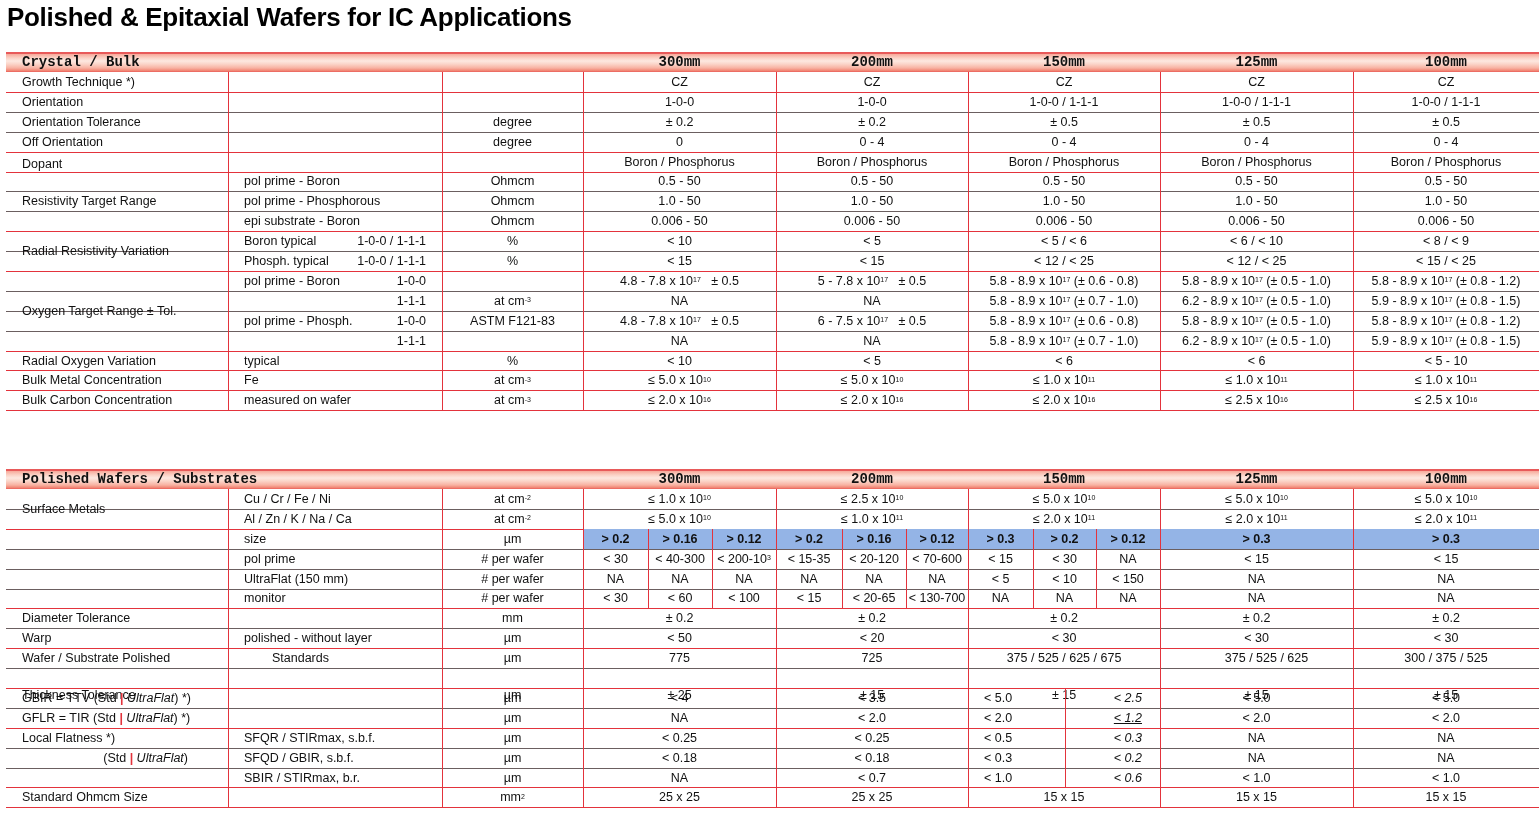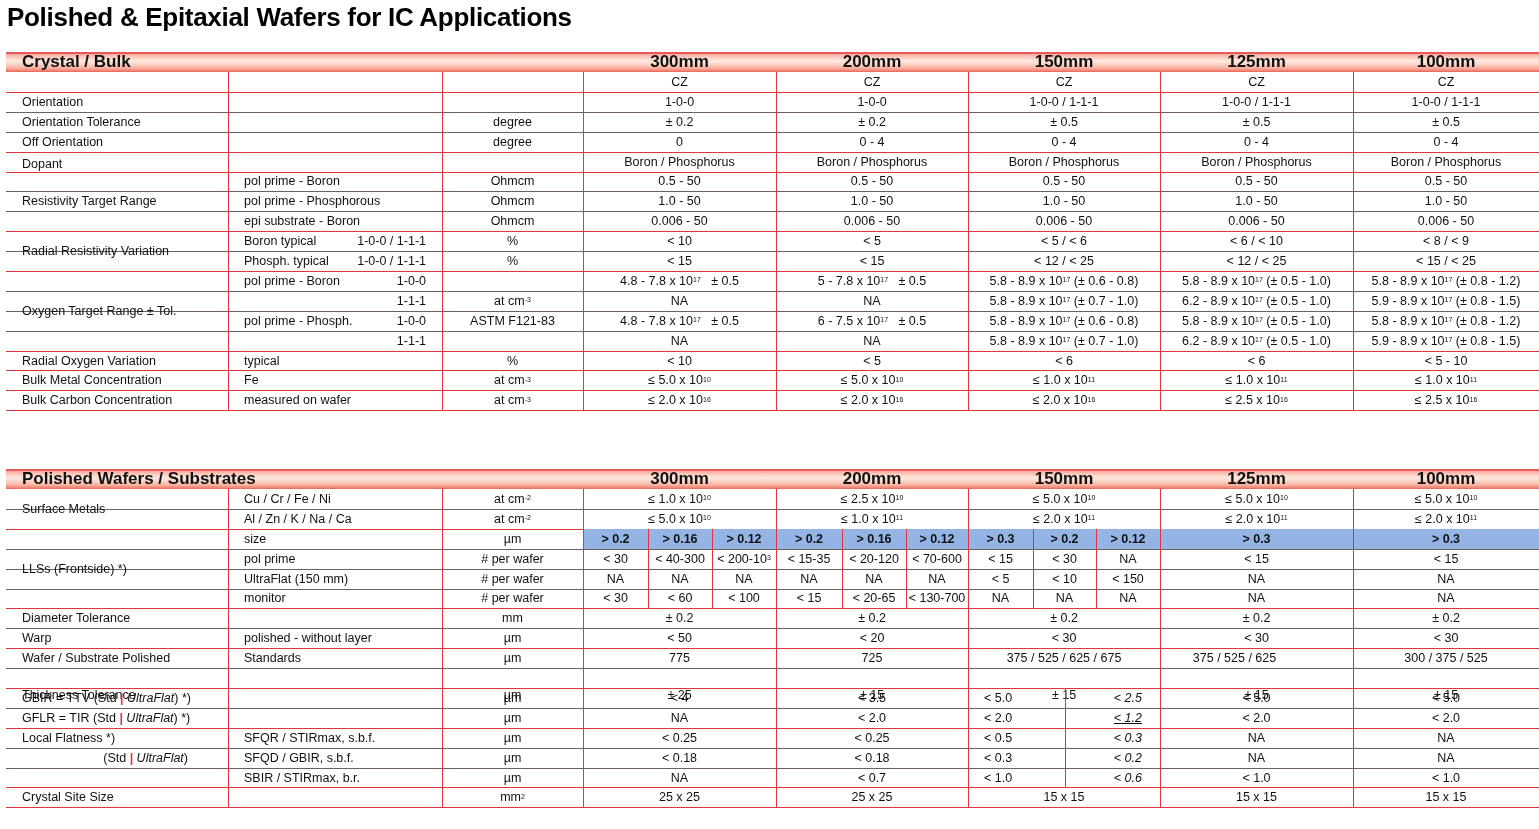--- a/index.html
+++ b/index.html
@@ -1,21 +1,21 @@
 <!DOCTYPE html>
 <html><head>
 <meta charset="utf-8">
 <style>
   html,body{margin:0;padding:0;background:#fff;}
   body{width:1539px;height:829px;position:relative;overflow:hidden;font-family:"Liberation Sans",sans-serif;color:#111;}
   .title{position:absolute;left:7px;top:2px;font-size:26px;font-weight:bold;letter-spacing:-0.3px;color:#000;}
   .section{position:absolute;left:6px;width:1533px;}
   .band{position:absolute;left:0;width:1533px;height:20px;
     background:linear-gradient(to bottom,#e85a5a 0px,#e85a5a 2px,#f7a99a 2px,#fbd2c6 6px,#fde8e0 9px,#fbd5c9 12px,#f8b2a2 16px,#f0806e 19px,#e85a5a 20px);}
-  .band .cell{font-weight:bold;font-size:17px;}
+  .band .cell{font-weight:bold;font-size:14px;font-family:Liberation Mono, monospace;}
   .row{position:absolute;left:0;width:1533px;}
   .cell{position:absolute;top:0;height:100%;display:flex;align-items:center;box-sizing:border-box;font-size:12.5px;white-space:nowrap;}
   .c{justify-content:center;}
   .l{justify-content:flex-start;padding-left:16px;}
   .r{justify-content:flex-end;padding-right:16px;}
   .vline{position:absolute;width:1px;background:#e3333c;}
   .hline{position:absolute;left:0;width:1533px;height:1px;}
   .red{background:#e3333c;}
   .grey{background:#6b5f60;}
   .blue{background:#94b4e6;font-weight:bold;}
@@ -59,20 +59,25 @@
         <div class="cell c" style="left: 962px; width: 192px;">
           <span style="white-space: pre;">CZ</span>
         </div>
         <div class="cell c" style="left: 1154px; width: 193px;">
           <span style="white-space: pre;">CZ</span>
         </div>
         <div class="cell c" style="left: 1347px; width: 186px;">
           <span style="white-space: pre;">CZ</span>
         </div>
       </div>
+      <div class="row" style="top: 20px; height: 19.9px;">
+        <div class="cell l" style="left: 0px; width: 222px;">
+          <span style="white-space: pre;">Growth Technique *)</span>
+        </div>
+      </div>
       <div class="hline red" style="top: 40px;"></div>
       <div class="row" style="top: 39.9px; height: 19.9px;">
         <div class="cell c" style="left: 577px; width: 193px;">
           <span style="white-space: pre;">1-0-0</span>
         </div>
         <div class="cell c" style="left: 770px; width: 192px;">
           <span style="white-space: pre;">1-0-0</span>
         </div>
         <div class="cell c" style="left: 962px; width: 192px;">
           <span style="white-space: pre;">1-0-0 / 1-1-1</span>
@@ -795,25 +800,20 @@
           <span style="white-space: pre;">NA</span>
         </div>
         <div class="cell c" style="left: 1154px; width: 193px;">
           <span style="white-space: pre;">NA</span>
         </div>
         <div class="cell c" style="left: 1347px; width: 186px;">
           <span style="white-space: pre;">NA</span>
         </div>
       </div>
       <div class="hline grey" style="top: 119.5px;"></div>
-      <div class="row" style="top: 59.8px; height: 79.6px;">
-        <div class="cell l" style="left: 0px; width: 222px;">
-          <span style="white-space: pre;">LLSs (Frontside) *)</span>
-        </div>
-      </div>
       <div class="vline" style="left: 642px; top: 59.8px; height: 79.6px;"></div>
       <div class="vline" style="left: 706px; top: 59.8px; height: 79.6px;"></div>
       <div class="vline" style="left: 836px; top: 59.8px; height: 79.6px;"></div>
       <div class="vline" style="left: 900px; top: 59.8px; height: 79.6px;"></div>
       <div class="vline" style="left: 1027px; top: 59.8px; height: 79.6px;"></div>
       <div class="vline" style="left: 1090px; top: 59.8px; height: 79.6px;"></div>
       <div class="hline red" style="top: 139px;"></div>
       <div class="row" style="top: 139.4px; height: 19.9px;">
         <div class="cell l" style="left: 0px; width: 222px;">
           <span style="white-space: pre;">Diameter Tolerance</span>
@@ -863,35 +863,35 @@
         <div class="cell c" style="left: 1347px; width: 186px;">
           <span style="white-space: pre;">&lt; 30</span>
         </div>
       </div>
       <div class="hline red" style="top: 179px;"></div>
       <div class="row" style="top: 179.2px; height: 19.9px;">
         <div class="cell l" style="left: 0px; width: 222px;">
           <span style="white-space: pre;">Wafer / Substrate Polished</span>
         </div>
         <div class="cell l" style="left: 222px; width: 214px;">
-          <span style="white-space: pre;">Standards</span>
+          <span style="white-space: pre; margin-left: 28px;">Standards</span>
         </div>
         <div class="cell c" style="left: 436px; width: 141px;">
           <span style="white-space: pre;">µm</span>
         </div>
         <div class="cell c" style="left: 577px; width: 193px;">
           <span style="white-space: pre;">775</span>
         </div>
         <div class="cell c" style="left: 770px; width: 192px;">
           <span style="white-space: pre;">725</span>
         </div>
         <div class="cell c" style="left: 962px; width: 192px;">
           <span style="white-space: pre;">375 / 525 / 625 / 675</span>
         </div>
-        <div class="cell c" style="left: 1122px; width: 193px; padding-left: 20px;">
+        <div class="cell c" style="left: 1154px; width: 193px; padding-left: 20px;">
           <span style="white-space: pre;">375 / 525 / 625</span>
         </div>
         <div class="cell c" style="left: 1347px; width: 186px;">
           <span style="white-space: pre;">300 / 375 / 525</span>
         </div>
       </div>
       <div class="hline grey" style="top: 199px;"></div>
       <div class="row" style="top: 216px; height: 19.9px;">
         <div class="cell l" style="left: 0px; width: 222px;">
           <span style="white-space: pre;">Thickness Tolerance</span>
@@ -1064,21 +1064,21 @@
         <div class="cell" style="left: 0px; top: 19.9px; width: 182px; height: 19.9px; justify-content: flex-end;">
           <span style="white-space: pre;">(Std </span>
           <span class="bar" style="white-space: pre;">|</span>
           <span class="it" style="white-space: pre;"> UltraFlat</span>
           <span style="white-space: pre;">)</span>
         </div>
       </div>
       <div class="vline" style="left: 1059px; top: 219px; height: 99.5px;"></div>
       <div class="row" style="top: 318.5px; height: 19.9px;">
         <div class="cell l" style="left: 0px; width: 222px;">
-          <span style="white-space: pre;">Crystal Site Size</span>
+          <span style="white-space: pre;">Standard Ohmcm Size</span>
         </div>
         <div class="cell c" style="left: 436px; width: 141px;">
           <span style="white-space: pre;">mm</span>
           <sup style="white-space: pre;">2</sup>
         </div>
         <div class="cell c" style="left: 577px; width: 193px;">
           <span style="white-space: pre;">25 x 25</span>
         </div>
         <div class="cell c" style="left: 770px; width: 192px;">
           <span style="white-space: pre;">25 x 25</span>

